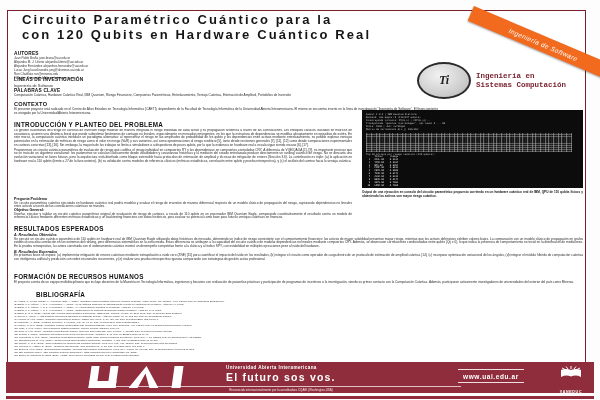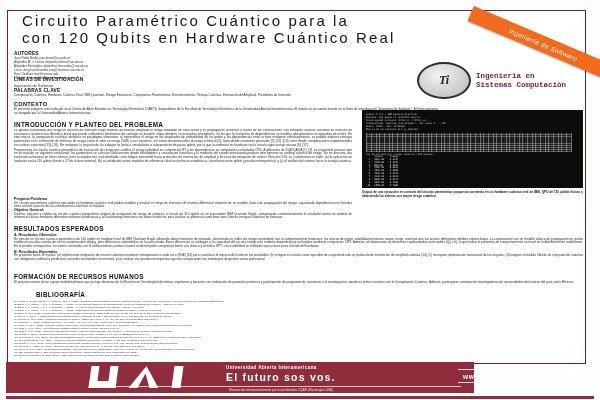--- a/index.html
+++ b/index.html
@@ -8,21 +8,21 @@
   .frame{position:absolute;left:7px;top:10px;width:577px;height:352px;
          border:1.5px solid #7a1f2b;background:#ffffff;}
   
   .ribbon{position:absolute;left:474px;top:6px;width:158px;height:16px;background:#f26a1d;
           transform:rotate(23deg);transform-origin:left top;z-index:6;
           display:flex;align-items:center;justify-content:center;
           box-shadow:0 1px 2px rgba(0,0,0,.35);}
   .ribbon span{color:#fff;font-style:italic;font-size:6.5px;letter-spacing:.4px;white-space:nowrap;}
   
   .title{position:absolute;left:22px;top:12px;width:556px;z-index:2;}
-  .title div{font-weight:400;color:#161616;font-size:15px;line-height:1.16;letter-spacing:2.1px;white-space:nowrap;}
+  .title div{font-weight:700;color:#161616;font-size:13px;line-height:1.16;letter-spacing:2.1px;white-space:nowrap;}
   
   .h-xs{font-weight:700;color:#111;font-size:4.8px;letter-spacing:.2px;margin-bottom:1px;}
   .h-md{font-weight:700;color:#111;font-size:6.3px;letter-spacing:.3px;}
   .body-xs{font-size:3.2px;line-height:1.14;color:#2a2a2a;text-align:justify;}
   .lines-xs div{font-size:3.05px;line-height:1.3;color:#333;}
   .runin{font-weight:700;font-size:3.6px;color:#111;margin:1px 0 0.5px 0;}
   .abs{position:absolute;}
   
   .ti-logo{position:absolute;left:417px;top:62px;width:50px;height:33px;border-radius:50%;
            border:2.5px solid #2b2b2b;background:radial-gradient(ellipse at 40% 35%, #f2f2f2 0%, #c9c9c9 70%, #9f9f9f 100%);
@@ -36,21 +36,21 @@
   .terminal .tline div{font-family:"DejaVu Sans Mono",monospace;font-size:2.4px;line-height:1.25;color:#cfcfcf;white-space:pre;}
   .matrix{margin:1.5px 0;width:206px;height:19px;background-color:#161616;
           background-image:repeating-linear-gradient(0deg, rgba(190,190,190,.38) 0 .8px, transparent .8px 2.1px),
                            repeating-linear-gradient(90deg, rgba(210,210,210,.45) 0 .7px, rgba(80,80,80,.25) .7px 1.6px, transparent 1.6px 2.6px);}
   .ttable div{font-family:"DejaVu Sans Mono",monospace;font-size:2.35px;line-height:1.22;color:#e0e0e0;white-space:pre;}
   .caption{position:absolute;left:362px;top:191px;width:221px;font-weight:700;font-size:3.1px;
            line-height:1.25;color:#111;text-align:justify;}
   
   .refs div{font-size:2.45px;line-height:1.23;color:#333;white-space:nowrap;overflow:hidden;}
   
-  .footer{position:absolute;left:6px;top:362px;width:468px;height:31px;background:#8f2d3c;}
+  .footer{position:absolute;left:6px;top:362px;width:588px;height:31px;background:#8f2d3c;}
   .uai-logo{position:absolute;left:84px;top:4px;display:flex;gap:13px;transform:skewX(-8deg);}
   .uai-u{width:27px;height:22px;box-sizing:border-box;border-left:8px solid #fff;border-right:8px solid #fff;border-bottom:7px solid #fff;}
   .uai-a{width:30px;height:22px;background:#fff;clip-path:polygon(50% 0,100% 100%,70% 100%,50% 34%,30% 100%,0 100%);}
   .uai-i{width:9px;height:22px;background:#fff;}
   .f-univ{position:absolute;left:220px;top:3px;color:#fff;font-weight:700;font-size:4.6px;letter-spacing:.4px;}
   .f-slogan{position:absolute;left:220px;top:9px;color:#fff;font-weight:800;font-size:10.5px;letter-spacing:1.2px;}
   .f-url{position:absolute;left:452px;top:7px;color:#fff;font-weight:700;font-size:6.5px;letter-spacing:.6px;
          border-top:1px solid rgba(255,255,255,.85);border-bottom:1px solid rgba(255,255,255,.85);padding:2.5px 5px;cursor:pointer;}
   .f-accred{position:absolute;left:95px;top:23.5px;width:360px;border-top:.8px solid rgba(255,255,255,.7);
             color:#f3dede;font-size:3px;text-align:center;padding-top:1px;}

